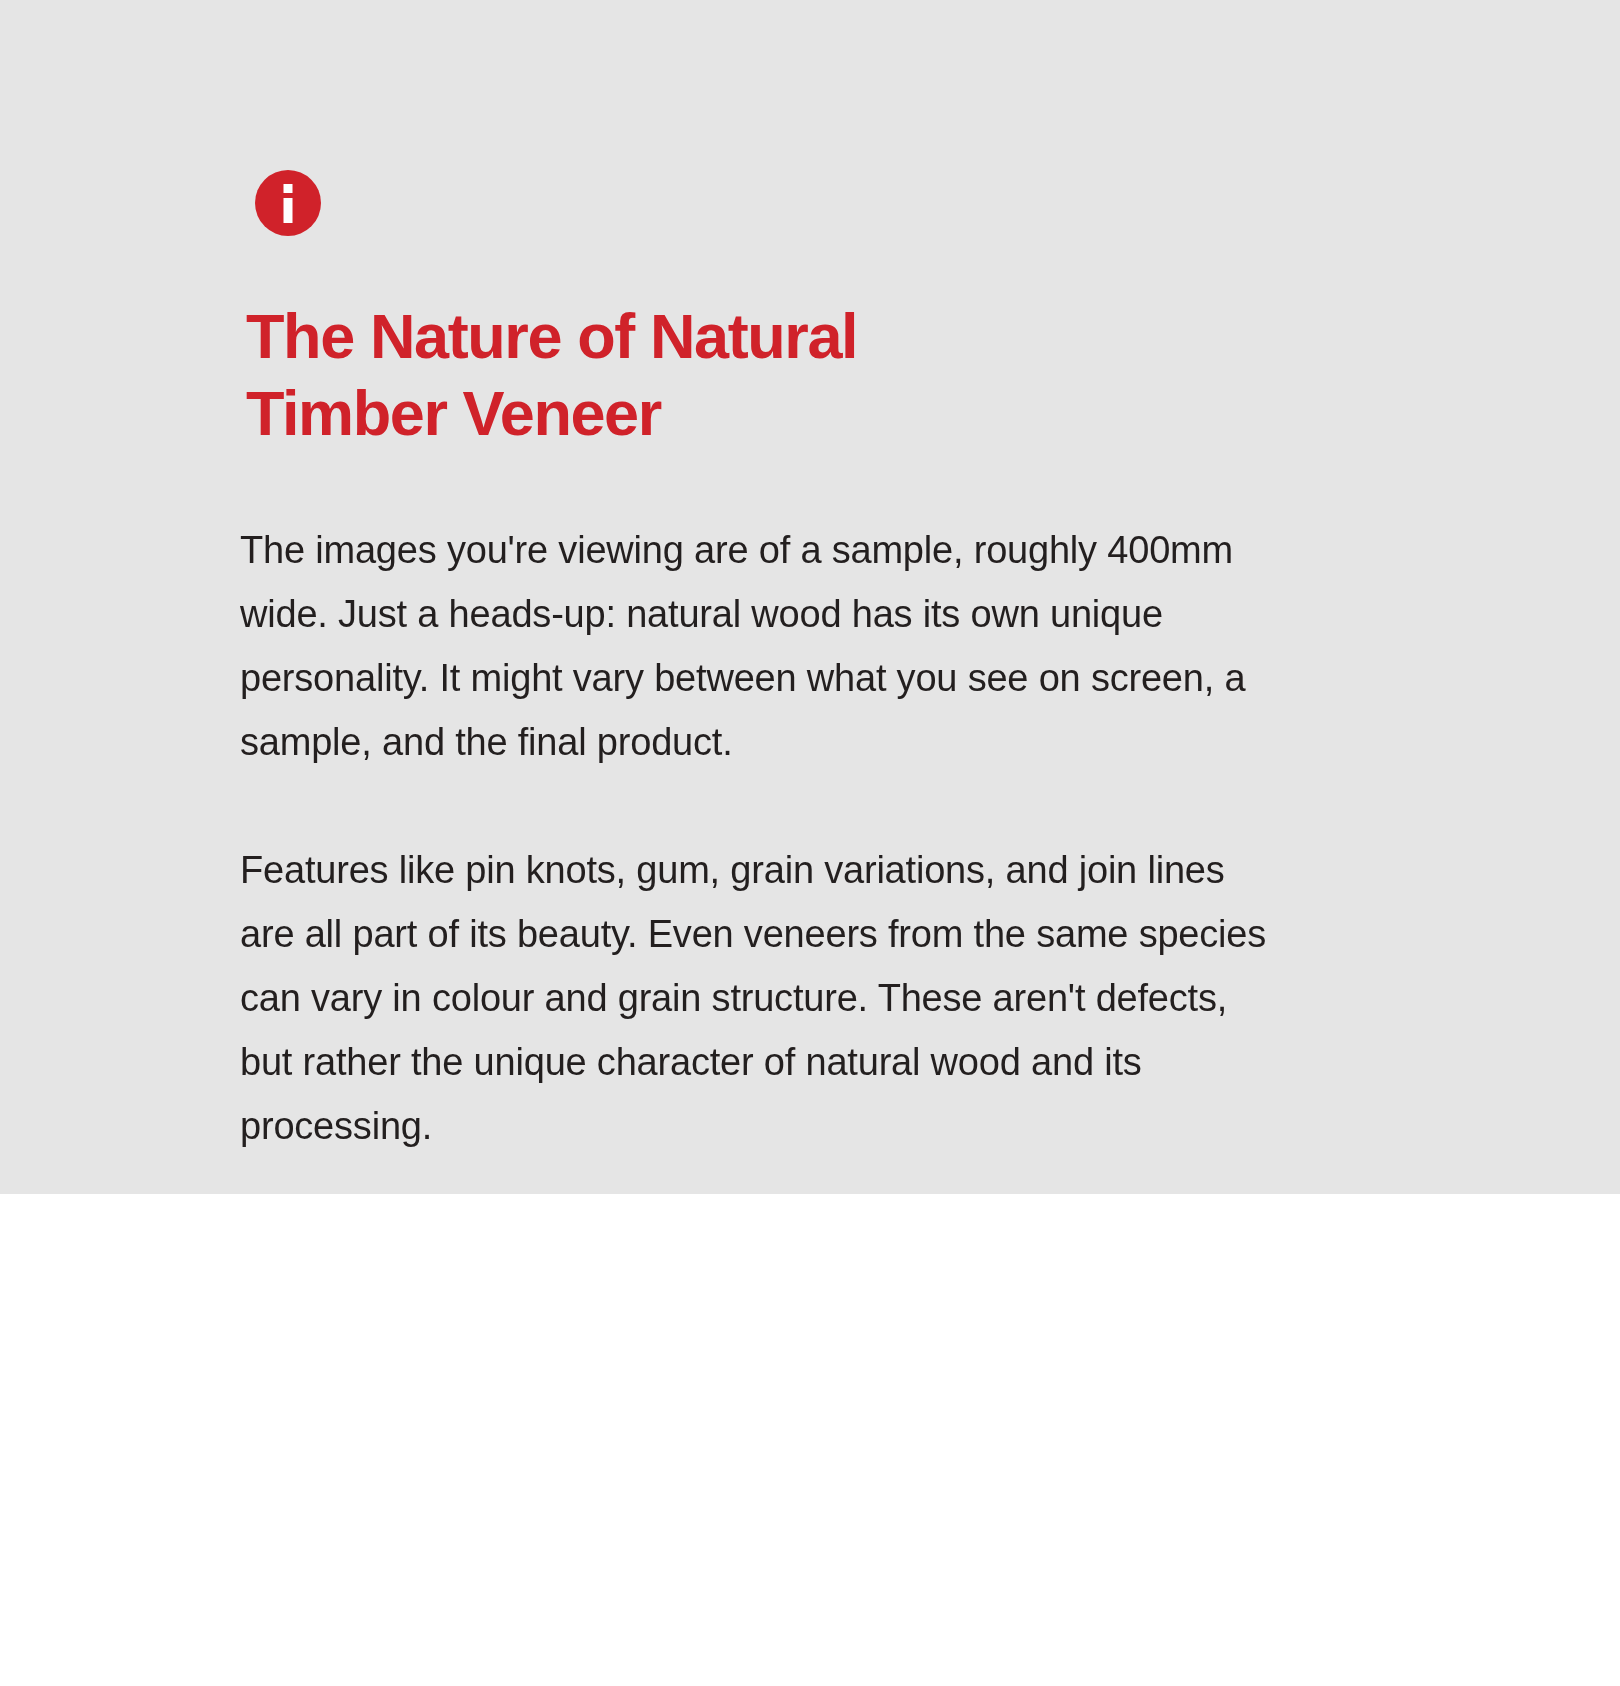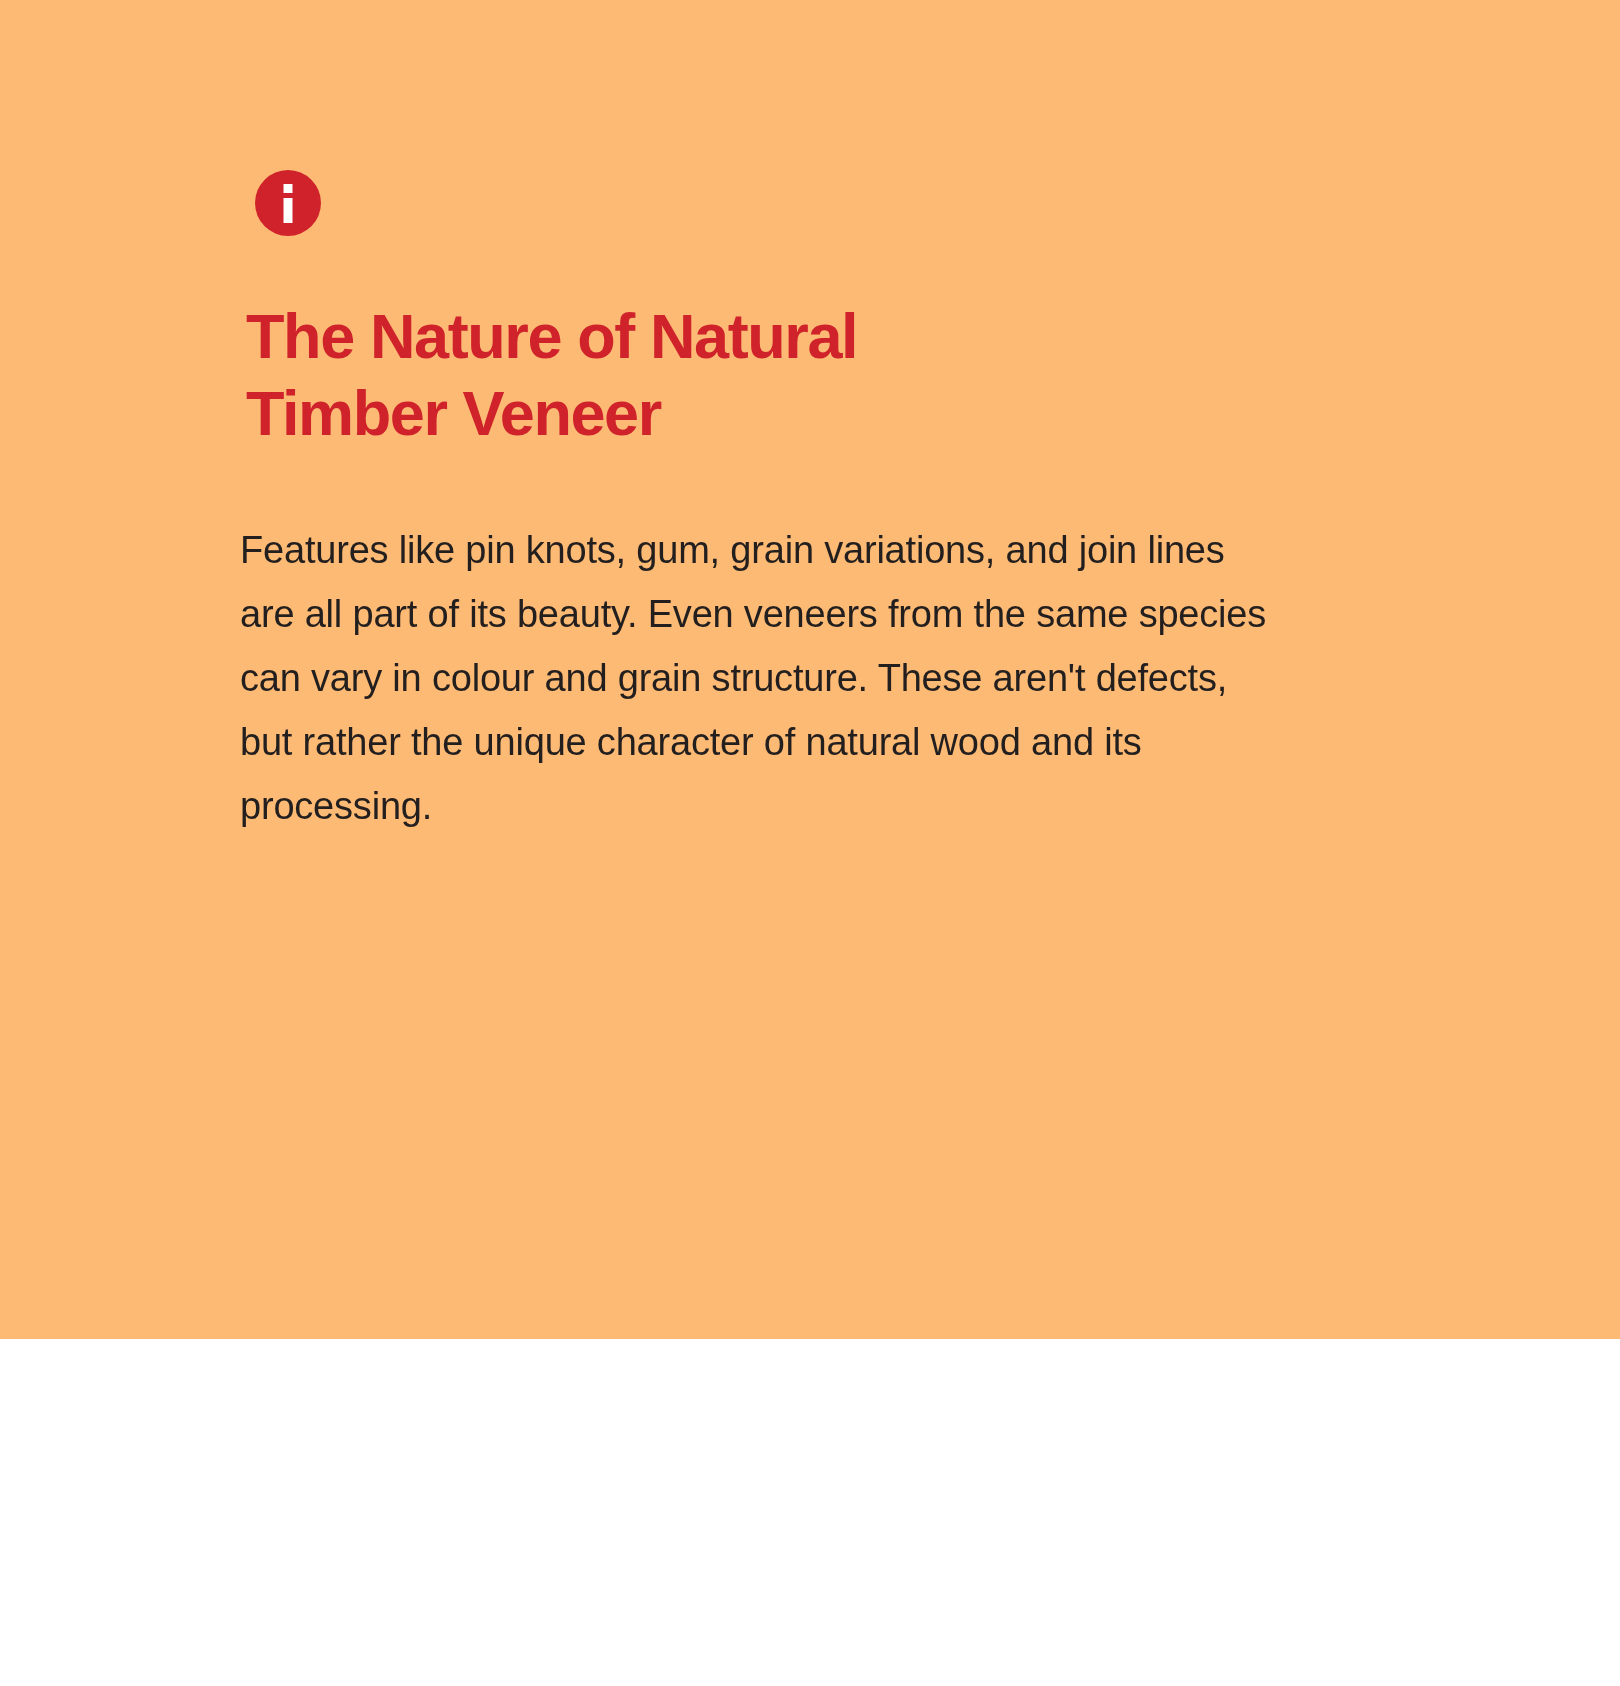--- a/index.html
+++ b/index.html
@@ -12,22 +12,22 @@
     height: 1686px;
     background: #ffffff;
     font-family: "Liberation Sans", sans-serif;
     -webkit-font-smoothing: antialiased;
     overflow: hidden;
   }
 
   .panel {
     position: relative;
     width: 1620px;
-    height: 1339px;
-    background: #fdba74;
+    height: 1194px;
+    background: #e5e5e5;
     box-sizing: border-box;
   }
 
   .content {
     position: absolute;
     left: 240px;
     top: 170px;
     width: 1060px;
   }
 
@@ -104,17 +104,18 @@
       <span class="info-icon">
         <span class="dot"></span>
         <span class="stem"></span>
       </span>
     </div>
 
     <h1 class="title">The Nature of Natural
 Timber Veneer</h1>
 
     <div class="body-copy">
+      <p>The images you're viewing are of a sample, roughly 400mm wide. Just a heads-up: natural wood has its own unique personality. It might vary between what you see on screen, a sample, and the final product.</p>
       <p>Features like pin knots, gum, grain variations, and join lines are all part of its beauty.  Even veneers from the same species can vary in colour and grain structure. These aren't defects, but rather the unique character of natural wood and its processing.</p>
     </div>
 
   </div>
 </div>
 
 </body></html>

